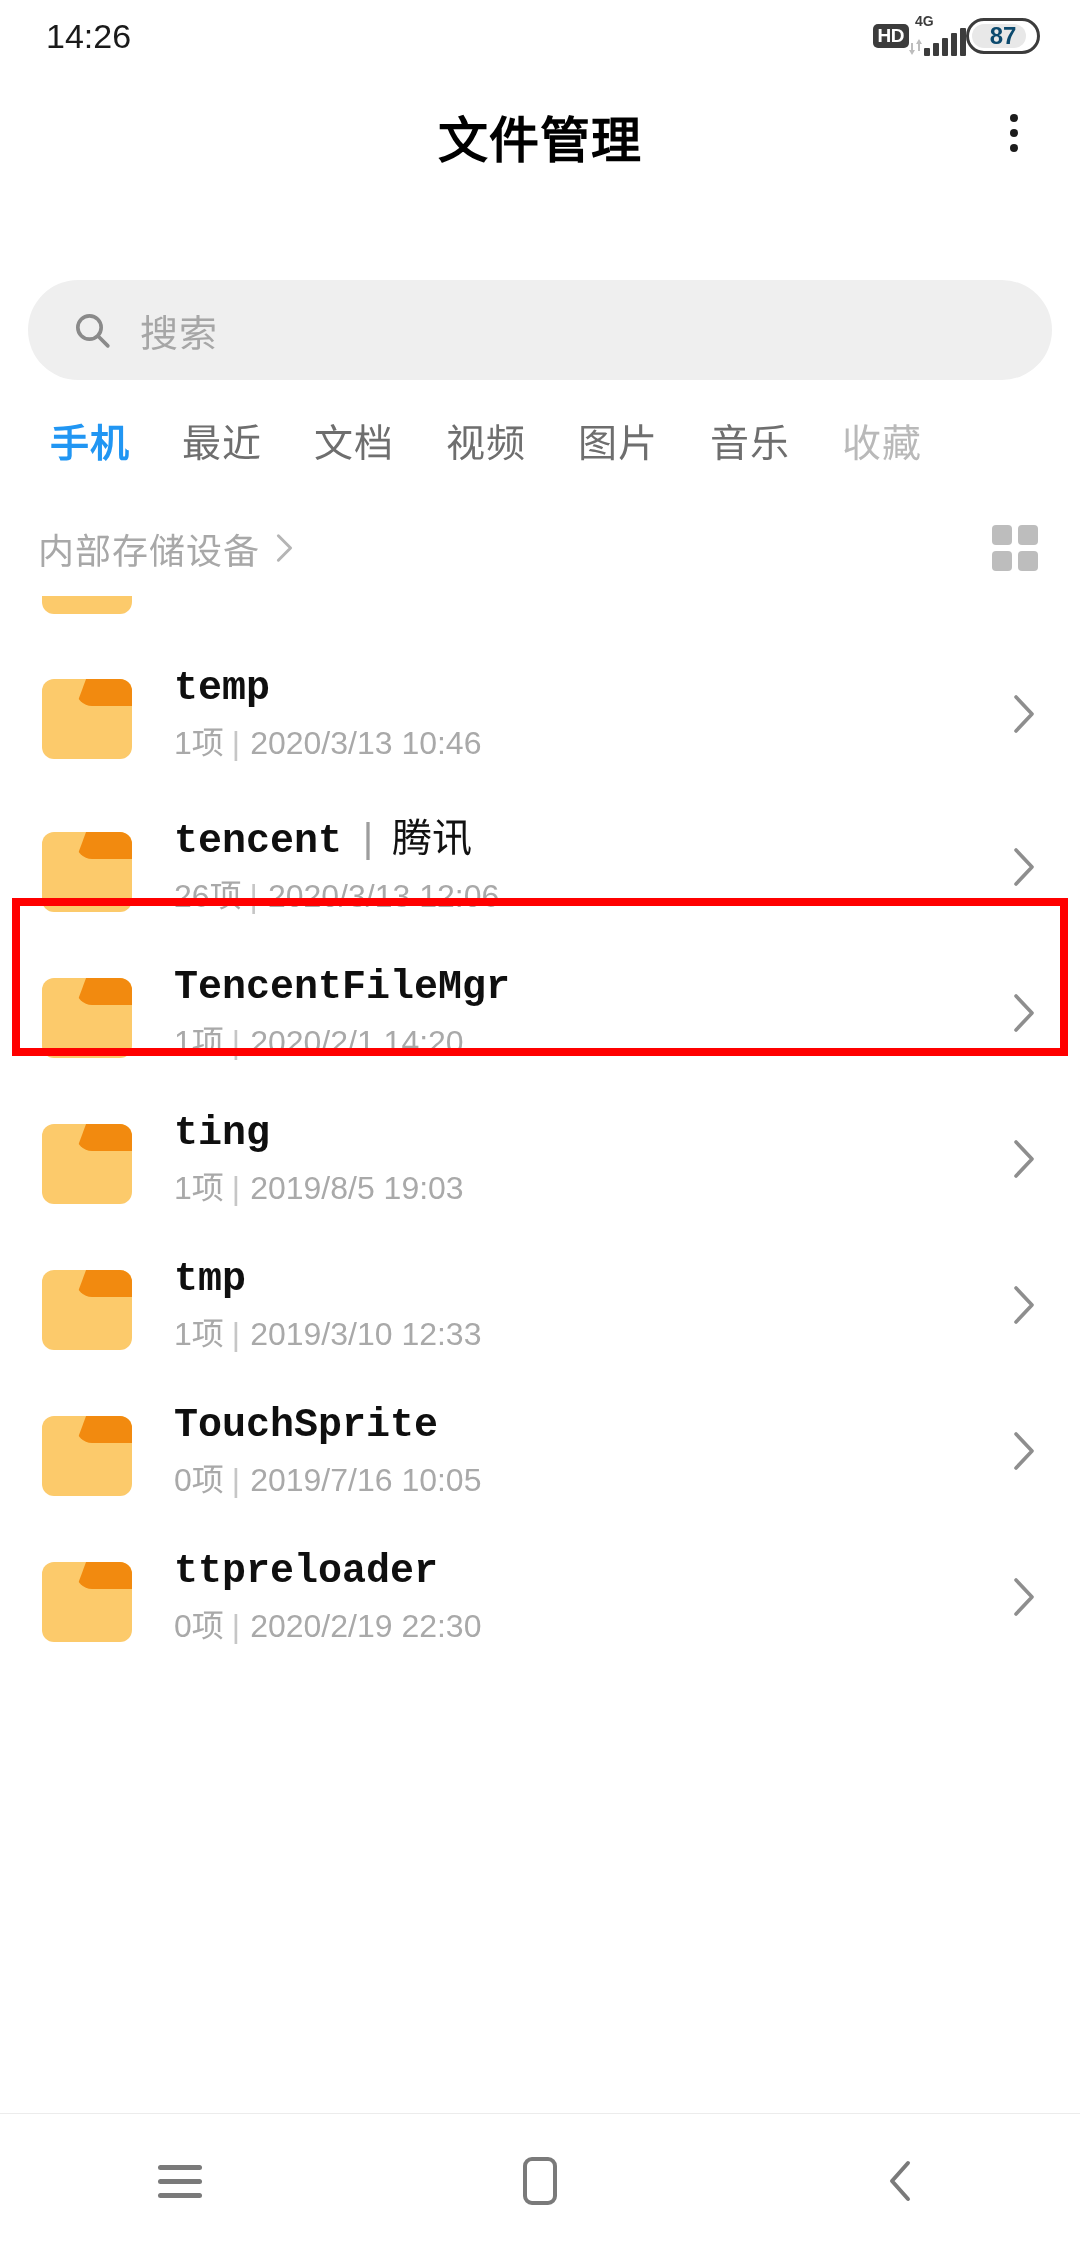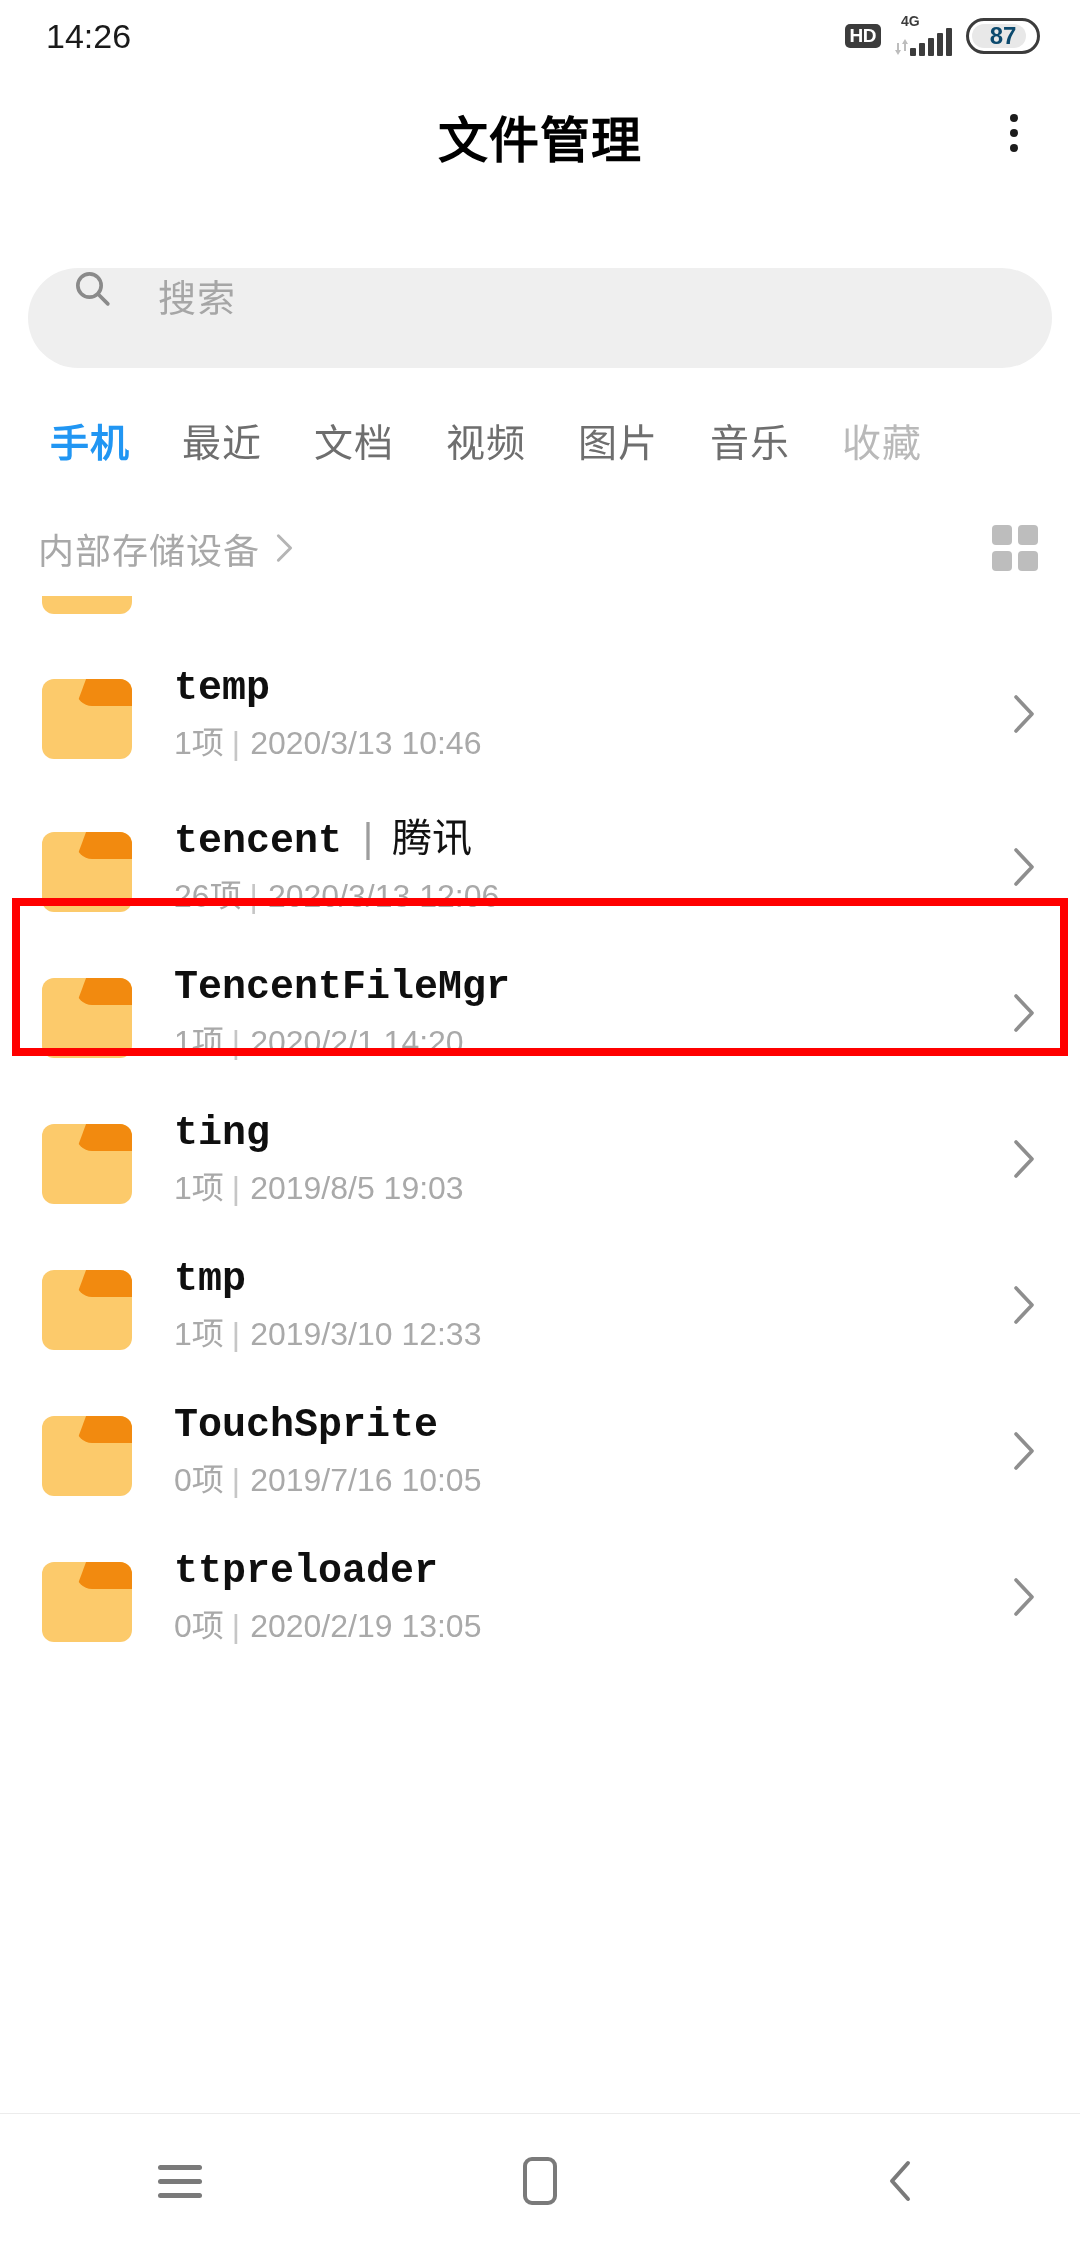--- a/index.html
+++ b/index.html
@@ -30,21 +30,20 @@
   }
   .status-time {
     font-size: 34px;
     font-weight: 500;
     color: #1a1a1a;
     letter-spacing: 0px;
   }
   .status-right {
     display: flex;
     align-items: center;
-    gap: 14px;
   }
   .hd-badge {
     background: #3c3c3c;
     color: #ffffff;
     font-size: 19px;
     font-weight: 700;
     border-radius: 5px;
     padding: 2px 5px 3px 5px;
     line-height: 1;
     letter-spacing: -0.5px;
@@ -137,29 +136,28 @@
     width: 8px;
     height: 8px;
     border-radius: 50%;
     background: #1c1c1c;
   }
 
   
   .searchbar {
     position: absolute;
     left: 28px;
-    top: 268px;
+    top: 280px;
     width: 1024px;
     height: 100px;
     background: #efefef;
     border-radius: 50px;
     display: flex;
-    align-items: flex-start;
+    align-items: center;
     padding-left: 44px;
-    gap: 18px;
   }
   .search-icon {
     width: 40px;
     height: 40px;
     color: #8a8a8a;
     flex: none;
   }
   .search-placeholder {
     margin-left: 28px;
     font-size: 38px;
@@ -566,21 +564,21 @@
     </div>
 
     <div class="row" style="height:146px">
       <div class="folder-icon">
         <div class="folder-body"></div>
           <div class="folder-tab"></div>
       </div>
       <div class="row-text">
         <div class="row-name">ttpreloader</div>
         <div class="row-meta">
-          <span>0项</span><span class="meta-sep">|</span><span>2020/2/19 13:05</span>
+          <span>0项</span><span class="meta-sep">|</span><span>2020/2/19 22:30</span>
         </div>
       </div>
       <svg class="row-chevron" viewBox="0 0 12 21" fill="none" stroke="currentColor" stroke-width="1.8" stroke-linecap="round" stroke-linejoin="round">
         <polyline points="2,2 10,10.5 2,19"></polyline>
       </svg>
     </div>
 
   </div>
 
   <div class="highlight-box"></div>

